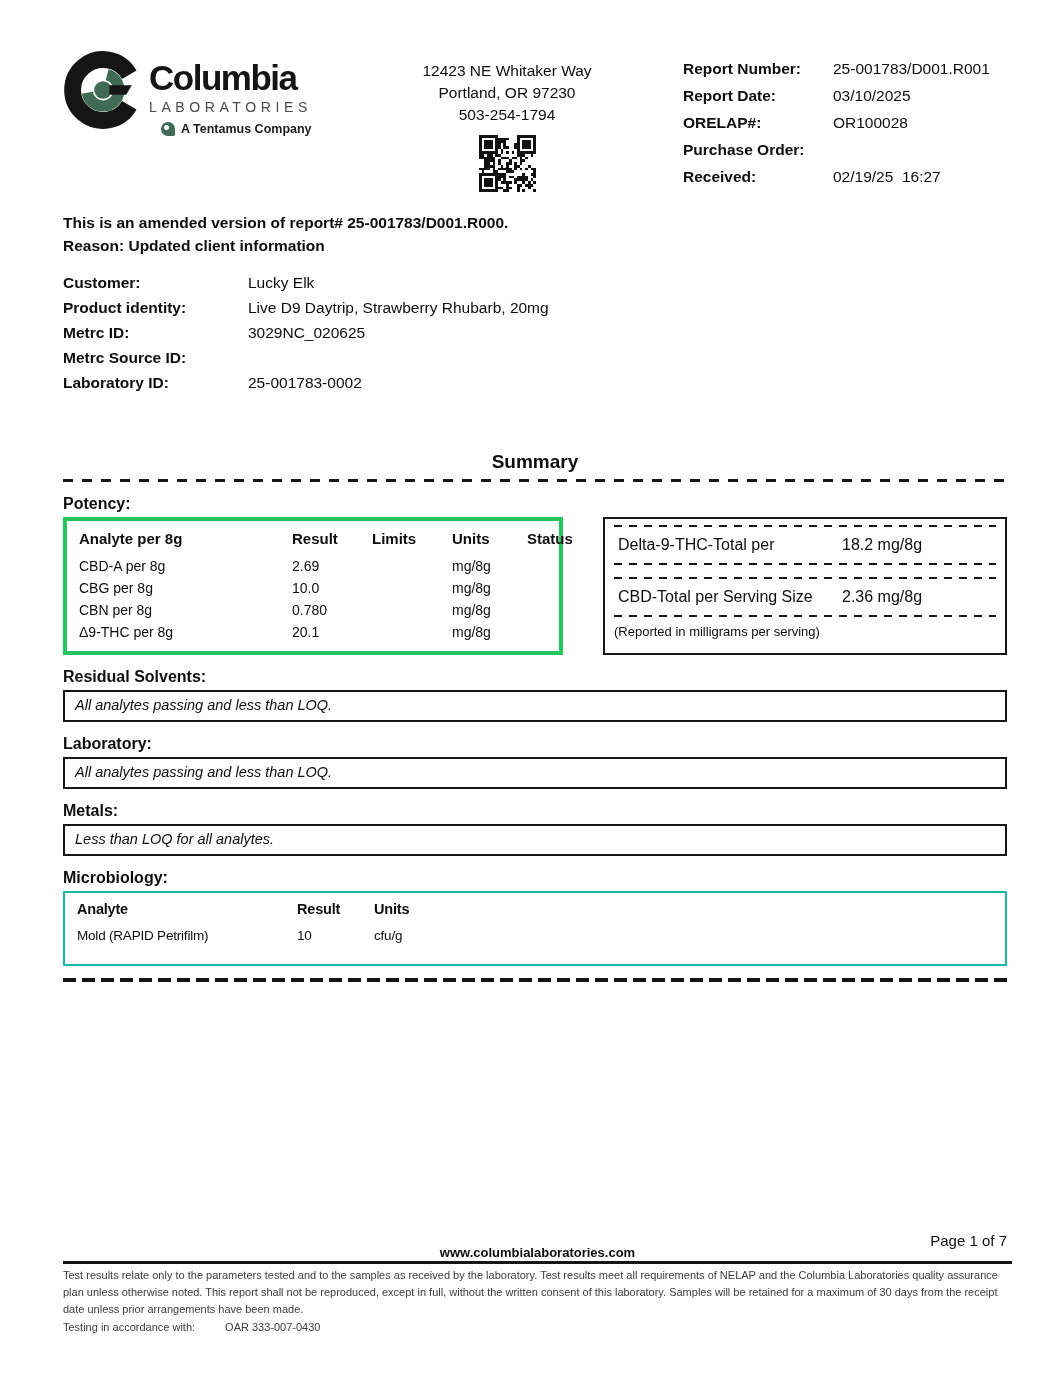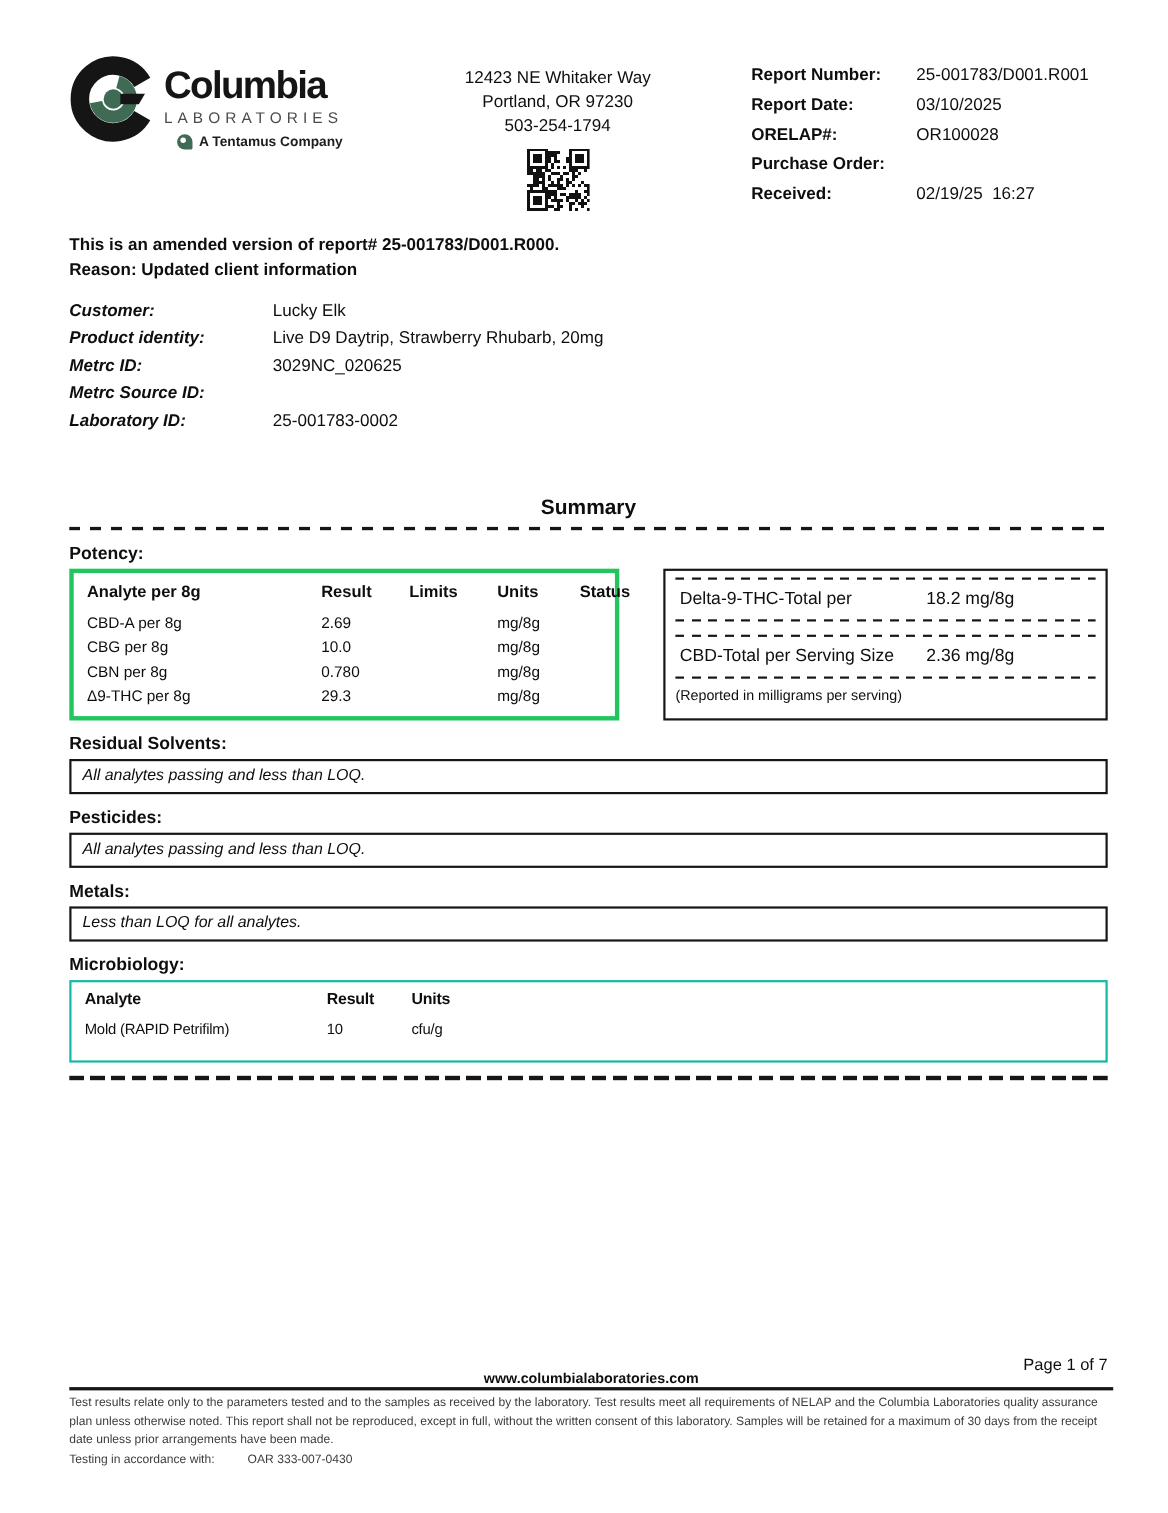--- a/index.html
+++ b/index.html
@@ -28,21 +28,21 @@
 
   .report-info { width:324px; flex:0 0 auto; padding-top:10px; font-size:15.5px; }
   .ri-row { display:flex; margin-bottom:10px; line-height:17px; }
   .ri-label { font-weight:bold; width:150px; flex:0 0 auto; }
   .ri-value { flex:1; }
 
   
   .amendment { margin-top:16px; font-weight:bold; font-size:15.5px; line-height:23px; }
   .sample-info { margin-top:18px; font-size:15.5px; }
   .si-row { display:flex; margin-bottom:9.5px; line-height:15.5px; }
-  .si-label { font-weight:bold; width:185px; flex:0 0 auto;font-style:italic; }
+  .si-label { font-weight:bold; width:185px; flex:0 0 auto; }
 
   
   .summary-title { margin-top:60px; text-align:center; font-size:19px; font-weight:bold; line-height:22px; }
   .dash-sep { height:3px; margin-top:6px; background:repeating-linear-gradient(90deg,#161616 0 10px,transparent 10px 19px); }
   .section-heading { font-size:16px; font-weight:bold; margin:12px 0 4px; line-height:19px; }
   .potency-wrap { display:flex; gap:40px; margin-top:2px; }
   .potency-box { width:500px; box-sizing:border-box; border:4px solid #22c55e; padding:9px 12px 8px; }
   .pt-grid { display:grid; grid-template-columns:213px 80px 80px 75px 1fr; }
   .pt-head { font-weight:bold; font-size:15px; padding-bottom:7px; line-height:18px; }
   .pt-cell { font-size:14px; line-height:22px; }
@@ -425,21 +425,21 @@
           <div class="pt-cell">mg/8g</div>
           <div class="pt-cell"></div>
 
           <div class="pt-cell">CBN per 8g</div>
           <div class="pt-cell">0.780</div>
           <div class="pt-cell"></div>
           <div class="pt-cell">mg/8g</div>
           <div class="pt-cell"></div>
 
           <div class="pt-cell">Δ9-THC per 8g</div>
-          <div class="pt-cell">29.3</div>
+          <div class="pt-cell">20.1</div>
           <div class="pt-cell"></div>
           <div class="pt-cell">mg/8g</div>
           <div class="pt-cell"></div>
         </div>
       </div>
 
       <div class="thc-panel">
         <div class="dash-line"></div>
         <div class="total-row">
           <span class="total-label">Delta-9-THC-Total per</span>
@@ -453,21 +453,21 @@
           <span class="total-value">2.36 mg/8g</span>
         </div>
         <div class="dash-line"></div>
         <div class="totals-note">(Reported in milligrams per serving)</div>
       </div>
     </div>
 
     <div class="section-heading">Residual Solvents:</div>
     <div class="section-box">All analytes passing and less than LOQ.</div>
 
-    <div class="section-heading">Pesticides:</div>
+    <div class="section-heading">Laboratory:</div>
     <div class="section-box">All analytes passing and less than LOQ.</div>
 
     <div class="section-heading">Metals:</div>
     <div class="section-box">Less than LOQ for all analytes.</div>
 
     <div class="section-heading">Microbiology:</div>
     <div class="micro-box">
       <div class="micro-grid">
         <div class="micro-head">Analyte</div>
         <div class="micro-head">Result</div>

